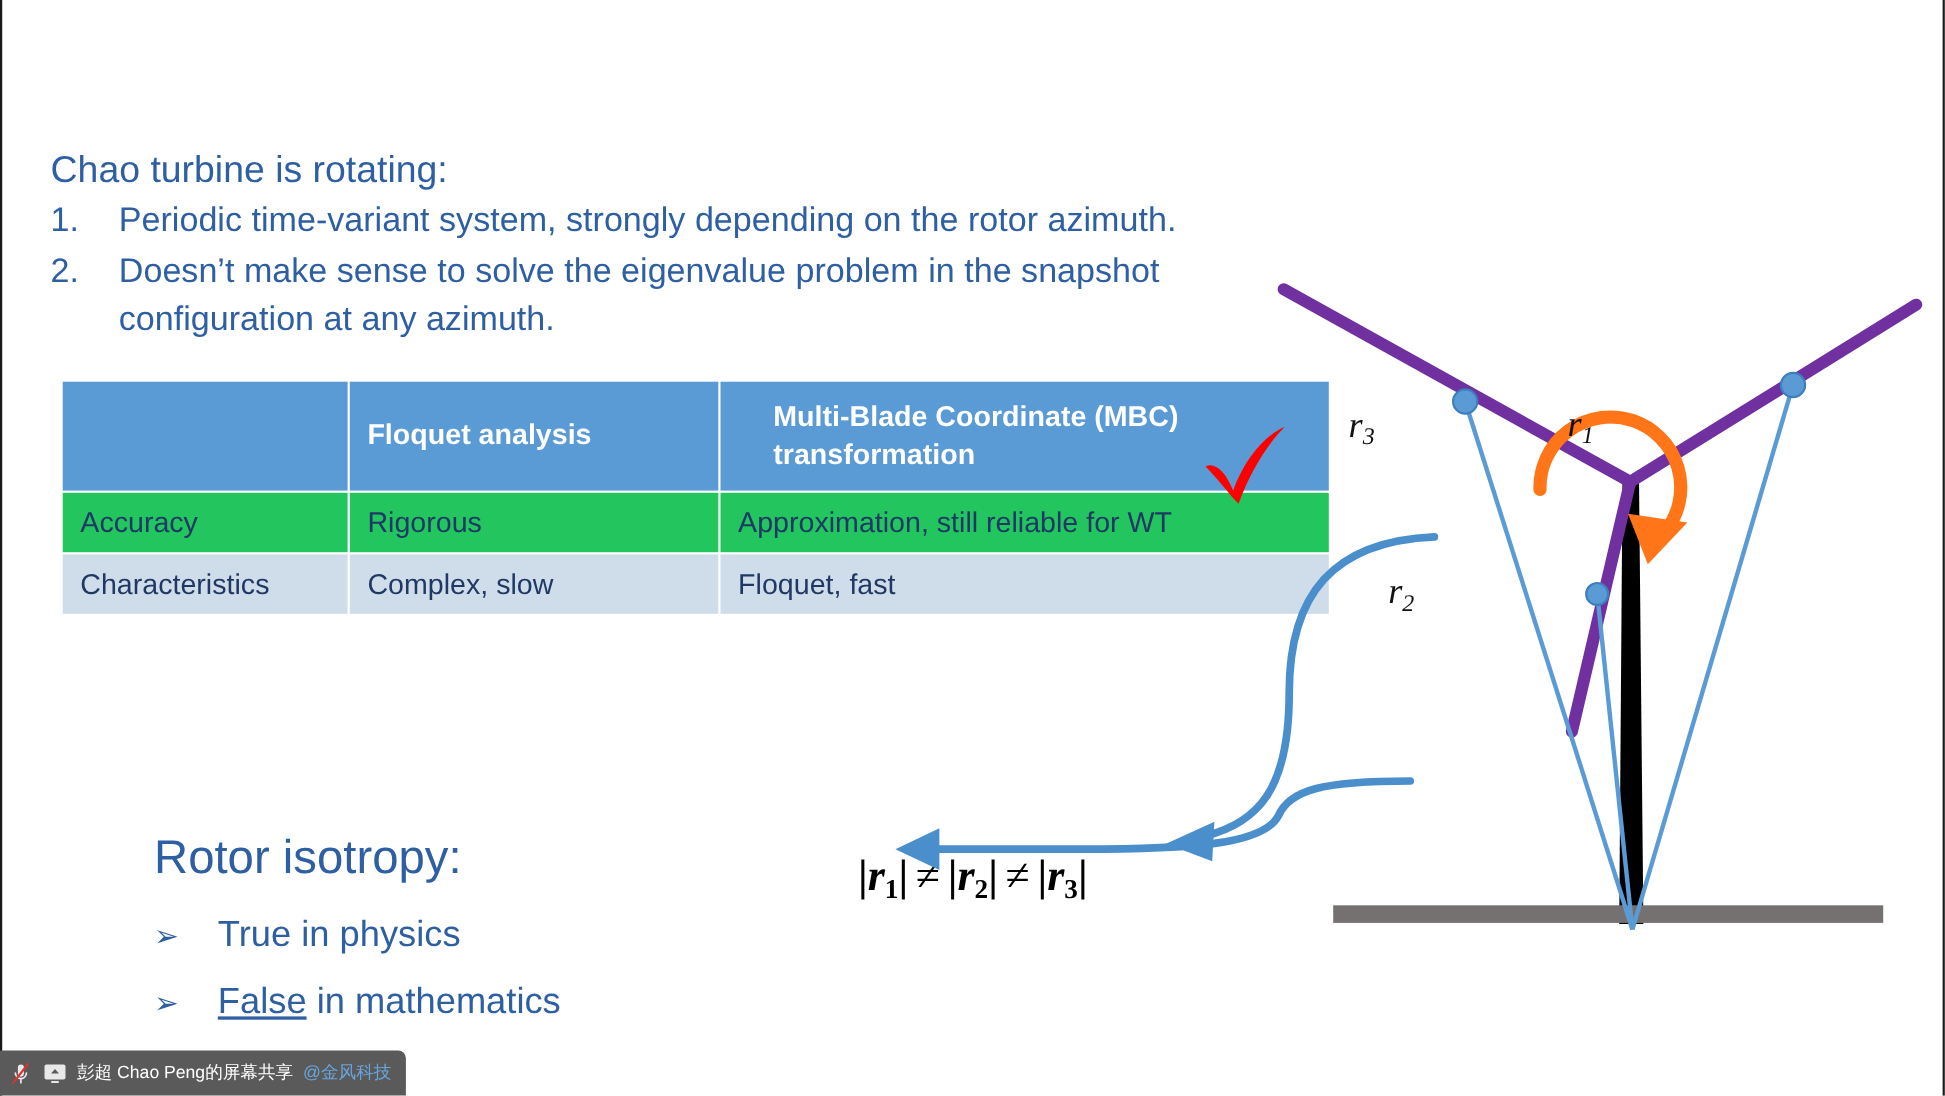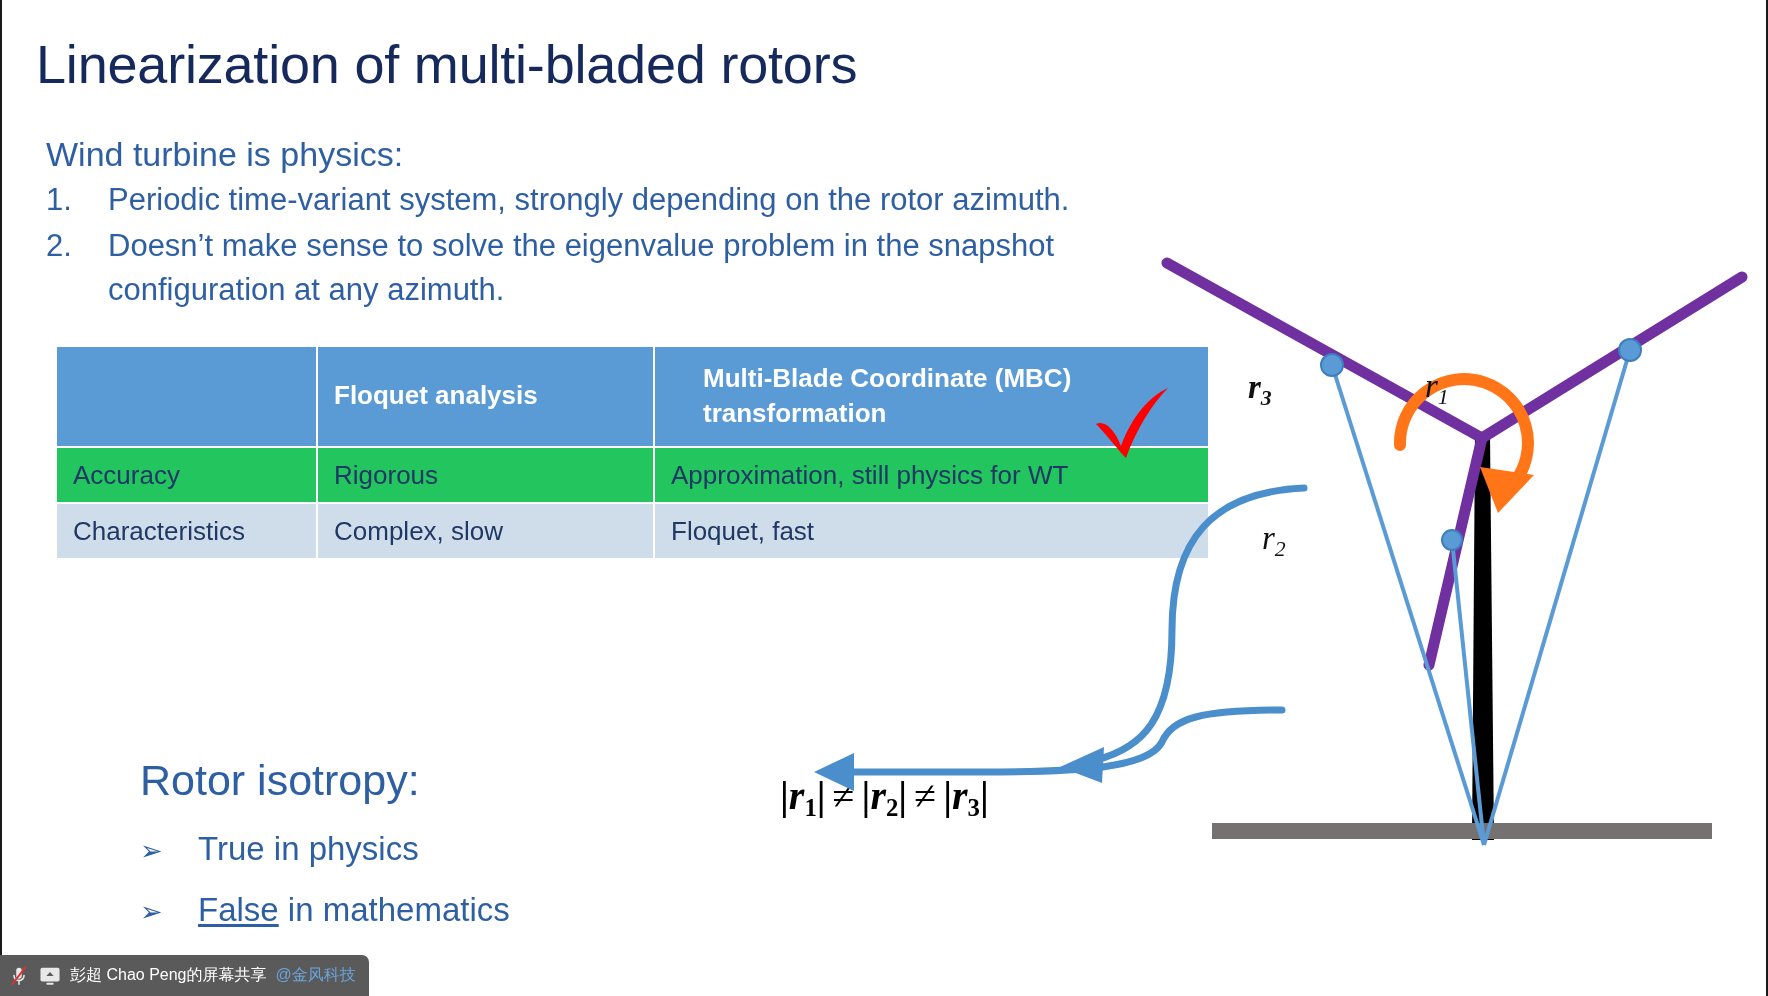--- a/index.html
+++ b/index.html
@@ -77,44 +77,43 @@
   #formula .ne { font-weight:normal; font-style:normal; padding:0 7px; }
 
   
   #diagram { position:absolute; left:1140px; top:245px; width:620px; height:640px; }
   .rlabel {
     position:absolute; font-family:"Liberation Serif", serif;
     font-style:italic; font-size:33px; color:#111111;
   }
   .rlabel sub { font-size:0.66em; font-style:italic; vertical-align:baseline; position:relative; top:0.3em; }
   #lbl-r1 { left:283px; top:123px; }
-  #lbl-r3 { left:106px; top:124px;font-weight:bold; }
+  #lbl-r3 { left:84px; top:124px; }
   #lbl-r2 { left:120px; top:275px; }
 
   
   #sharebar {
     position:absolute; left:0; bottom:0; height:41px;
     display:flex; align-items:center; gap:9px;
     padding:0 13px 0 8px;
     background:#5a5a5a; color:#ffffff;
     border-top-right-radius:7px;
     font-size:16px; white-space:nowrap;
   }
   #sharebar .name { color:#ffffff; }
   #sharebar .org { color:#69a5dd; }
 </style>
 </head>
 <body>
 
 <div id="slide">
 
-  <div id="title">Linearization of multi-bladed rotors</div>
 
   <div id="intro">
-    <div id="intro-head">Wind turbine is physics:</div>
+    <div id="intro-head">Chao turbine is rotating:</div>
     <div class="num-item">
       <span class="num">1.</span>
       <span class="txt">Periodic time-variant system, strongly depending on the rotor azimuth.</span>
     </div>
     <div class="num-item">
       <span class="num">2.</span>
       <span class="txt">Doesn’t make sense to solve the eigenvalue problem in the snapshot configuration at any azimuth.</span>
     </div>
   </div>
 
@@ -123,21 +122,21 @@
       <tr>
         <td class="cA"></td>
         <td class="cB">Floquet analysis</td>
         <td class="cC">Multi-Blade Coordinate (MBC) transformation</td>
       </tr>
     </thead>
     <tbody>
       <tr class="even">
         <td>Accuracy</td>
         <td>Rigorous</td>
-        <td>Approximation, still physics for WT</td>
+        <td>Approximation, still reliable for WT</td>
       </tr>
       <tr class="odd">
         <td>Characteristics</td>
         <td>Complex, slow</td>
         <td>Floquet, fast</td>
       </tr>
     </tbody>
   </table>
 
   <svg id="checkmark" width="80" height="72" viewBox="0 0 80 72">

